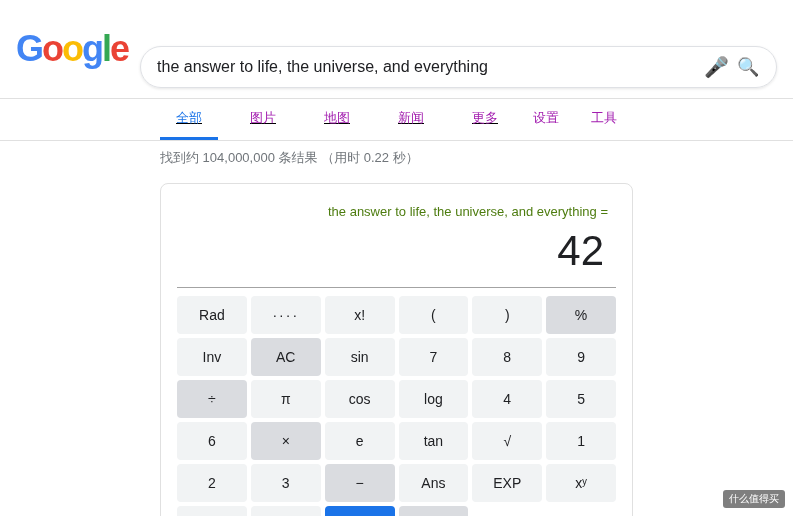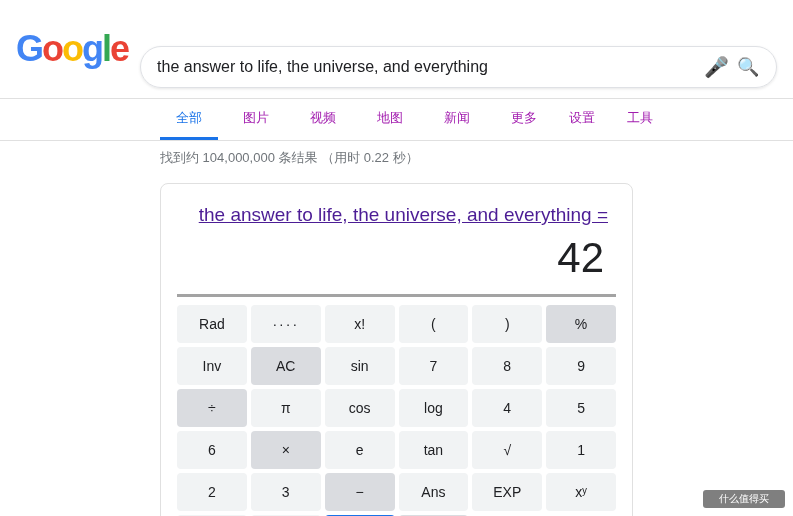--- a/index.html
+++ b/index.html
@@ -65,22 +65,23 @@
 
     
     .nav-tabs {
       display: flex;
       align-items: center;
       padding: 0 160px 0 160px;
       border-bottom: 1px solid #e0e0e0;
     }
     .nav-left {
       display: flex;
-      gap: 9px;
+      gap: 16px;
       flex: 1;
+      text-decoration: underline;
     }
     .nav-right {
       display: flex;
       gap: 0;
     }
     .nav-tab {
       padding: 10px 16px;
       font-size: 13px;
       color: #a21caf;
       cursor: pointer;
@@ -104,33 +105,32 @@
     .calc-container {
       margin: 8px 160px;
       border: 1px solid #e0e0e0;
       border-radius: 8px;
       padding: 16px;
       background: #fff;
     }
 
     .calc-equation {
       text-align: right;
-      font-size: 19px;
-      color: #4c1d95;
+      font-size: 13px;
+      color: #4d7c0f;
       padding: 4px 8px;
-      text-decoration: underline;
     }
 
     .calc-display {
       text-align: right;
       font-size: 42px;
       font-weight: 300;
       color: #202124;
       padding: 4px 12px 12px;
-      border-bottom: 3px solid #a3a3a3;
+      border-bottom: 1px solid #a3a3a3;
     }
 
     .calc-buttons {
       display: grid;
       grid-template-columns: repeat(6, 1fr);
       gap: 4px;
       margin-top: 8px;
     }
 
     .calc-btn {
@@ -160,21 +160,21 @@
       letter-spacing: 2px;
     }
 
     .watermark {
       position: fixed;
       bottom: 8px;
       right: 8px;
       background: rgba(0,0,0,0.5);
       color: #fff;
       font-size: 10px;
-      padding: 2px 16px;
+      padding: 2px 6px;
       border-radius: 3px;
       z-index: 1000;
     }
   </style>
 </head>
 <body>
 
 <div class="header">
   <div class="google-logo">
     <span class="logo-g">G</span>
@@ -188,21 +188,20 @@
     <input class="search-input" type="text" value="the answer to life, the universe, and everything" style="">
     <span class="mic-icon">🎤</span>
     <span class="search-icon-btn">🔍</span>
   </div>
 </div>
 
 <div class="nav-tabs">
   <div class="nav-left">
     <div class="nav-tab active">全部</div>
     <div class="nav-tab">图片</div>
-    <div class="nav-tab">视频</div>
     <div class="nav-tab">地图</div>
     <div class="nav-tab">新闻</div>
     <div class="nav-tab">更多</div>
   </div>
   <div class="nav-right">
     <div class="nav-tab">设置</div>
     <div class="nav-tab">工具</div>
   </div>
 </div>
 

